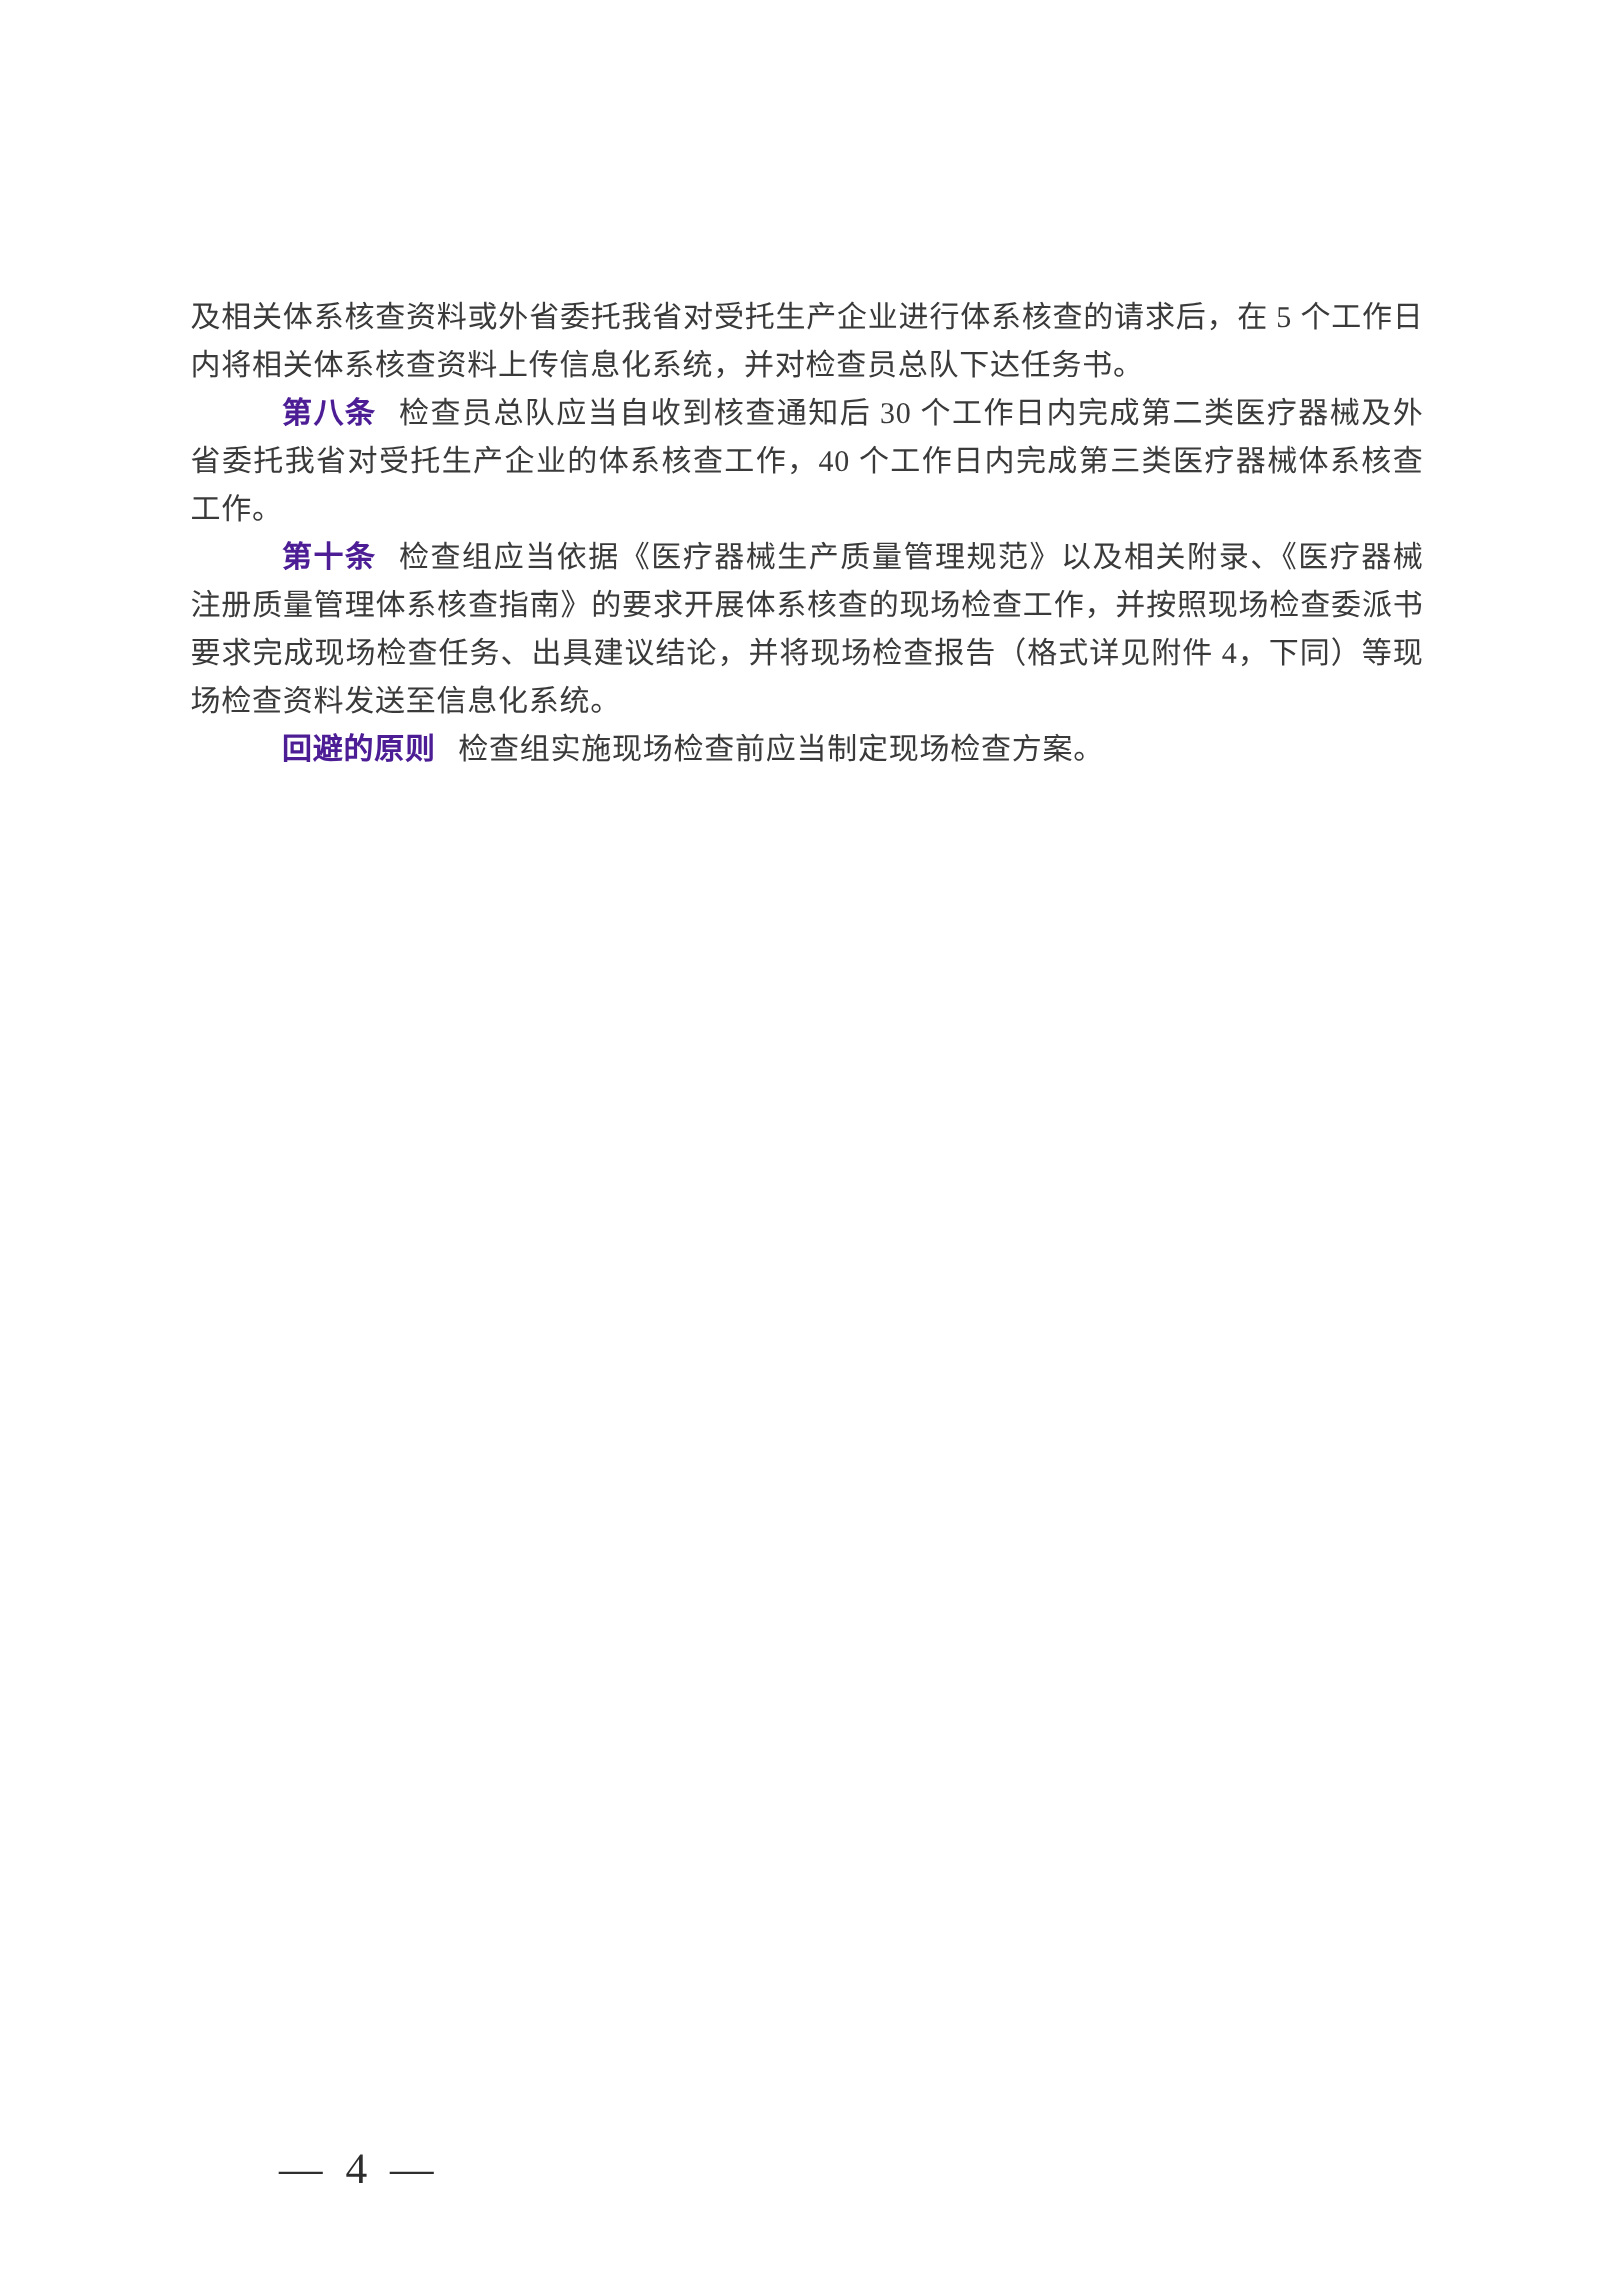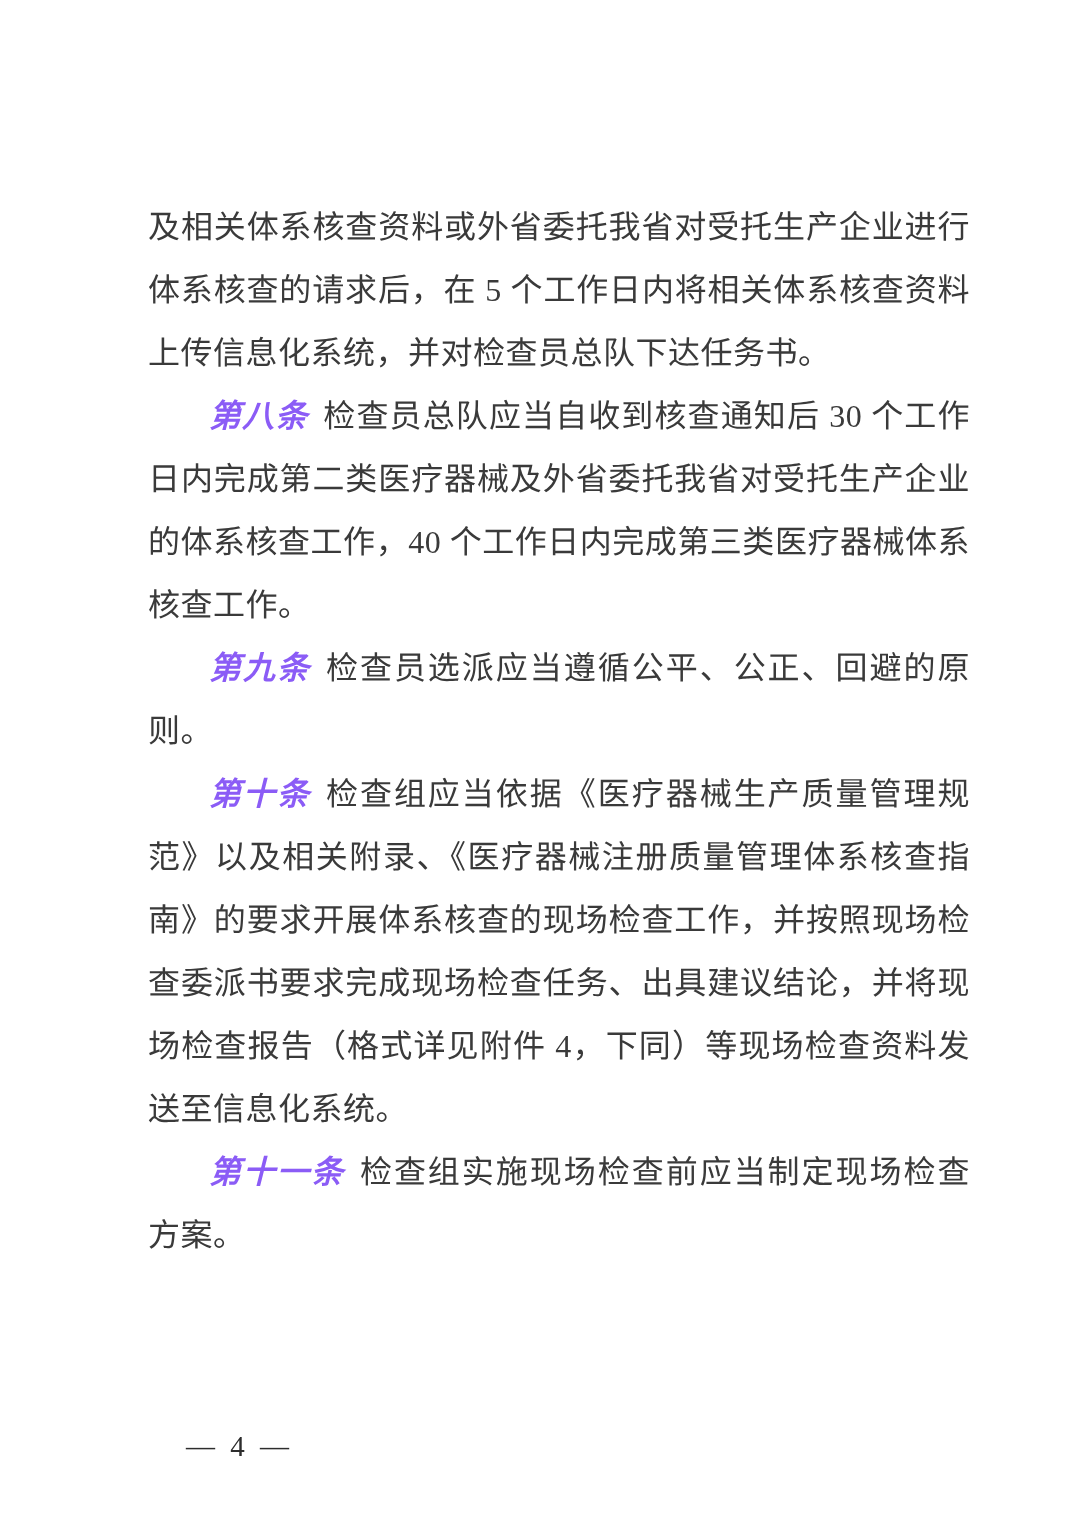--- a/index.html
+++ b/index.html
@@ -14,41 +14,40 @@
     overflow: hidden;
     font-family: "Liberation Serif", "DejaVu Serif", serif;
   }
   .page {
     position: absolute;
     inset: 0;
     background: #ffffff;
   }
   .doc-body {
     position: absolute;
-    left: 148px;
+    left: 127px;
     top: 196px;
     width: 822px;
     color: #3a3a3a;
-    font-size: 32px;
-    line-height: 63px;
+    font-size: 20px;
+    line-height: 32px;
     text-align: justify;
     letter-spacing: 0.5px;
   }
   .doc-body p {
     margin: 0;
     padding: 0;
   }
   .para-indent {
     text-indent: 61px; 
   }
   .article-heading {
     font-weight: 700;
-    color: #8b5cf6;
+    color: #4c1d95;
     margin-right: 15px; 
-    font-style: italic;
   }
   .doc-footer {
     position: absolute;
     left: 141px;
     top: 1386px;
     font-size: 29px;
     line-height: 40px;
     color: #2d2d2d;
     letter-spacing: 4px;
     white-space: pre;
@@ -58,27 +57,26 @@
 <body>
 
 <div class="page">
 
   <main class="doc-body">
 
     <p class="para-continuation">及相关体系核查资料或外省委托我省对受托生产企业进行体系核查的请求后，在 5 个工作日内将相关体系核查资料上传信息化系统，并对检查员总队下达任务书。</p>
 
     <p class="para-indent"><span class="article-heading">第八条</span><span>检查员总队应当自收到核查通知后 30 个工作日内完成第二类医疗器械及外省委托我省对受托生产企业的体系核查工作，40 个工作日内完成第三类医疗器械体系核查工作。</span></p>
 
-    <p class="para-indent"><span class="article-heading">第九条</span><span>检查员选派应当遵循公平、公正、回避的原则。</span></p>
 
 
 
     <p class="para-indent"><span class="article-heading">第十条</span><span>检查组应当依据《医疗器械生产质量管理规范》以及相关附录、《医疗器械注册质量管理体系核查指南》的要求开展体系核查的现场检查工作，并按照现场检查委派书要求完成现场检查任务、出具建议结论，并将现场检查报告（格式详见附件 4，下同）等现场检查资料发送至信息化系统。</span></p>
 
-    <p class="para-indent"><span class="article-heading">第十一条</span><span>检查组实施现场检查前应当制定现场检查方案。</span></p>
+    <p class="para-indent"><span class="article-heading">回避的原则</span><span>检查组实施现场检查前应当制定现场检查方案。</span></p>
 
   </main>
 
   <footer class="doc-footer">
     <span>— 4 —</span>
   </footer>
 
 </div>
 
 </body></html>

